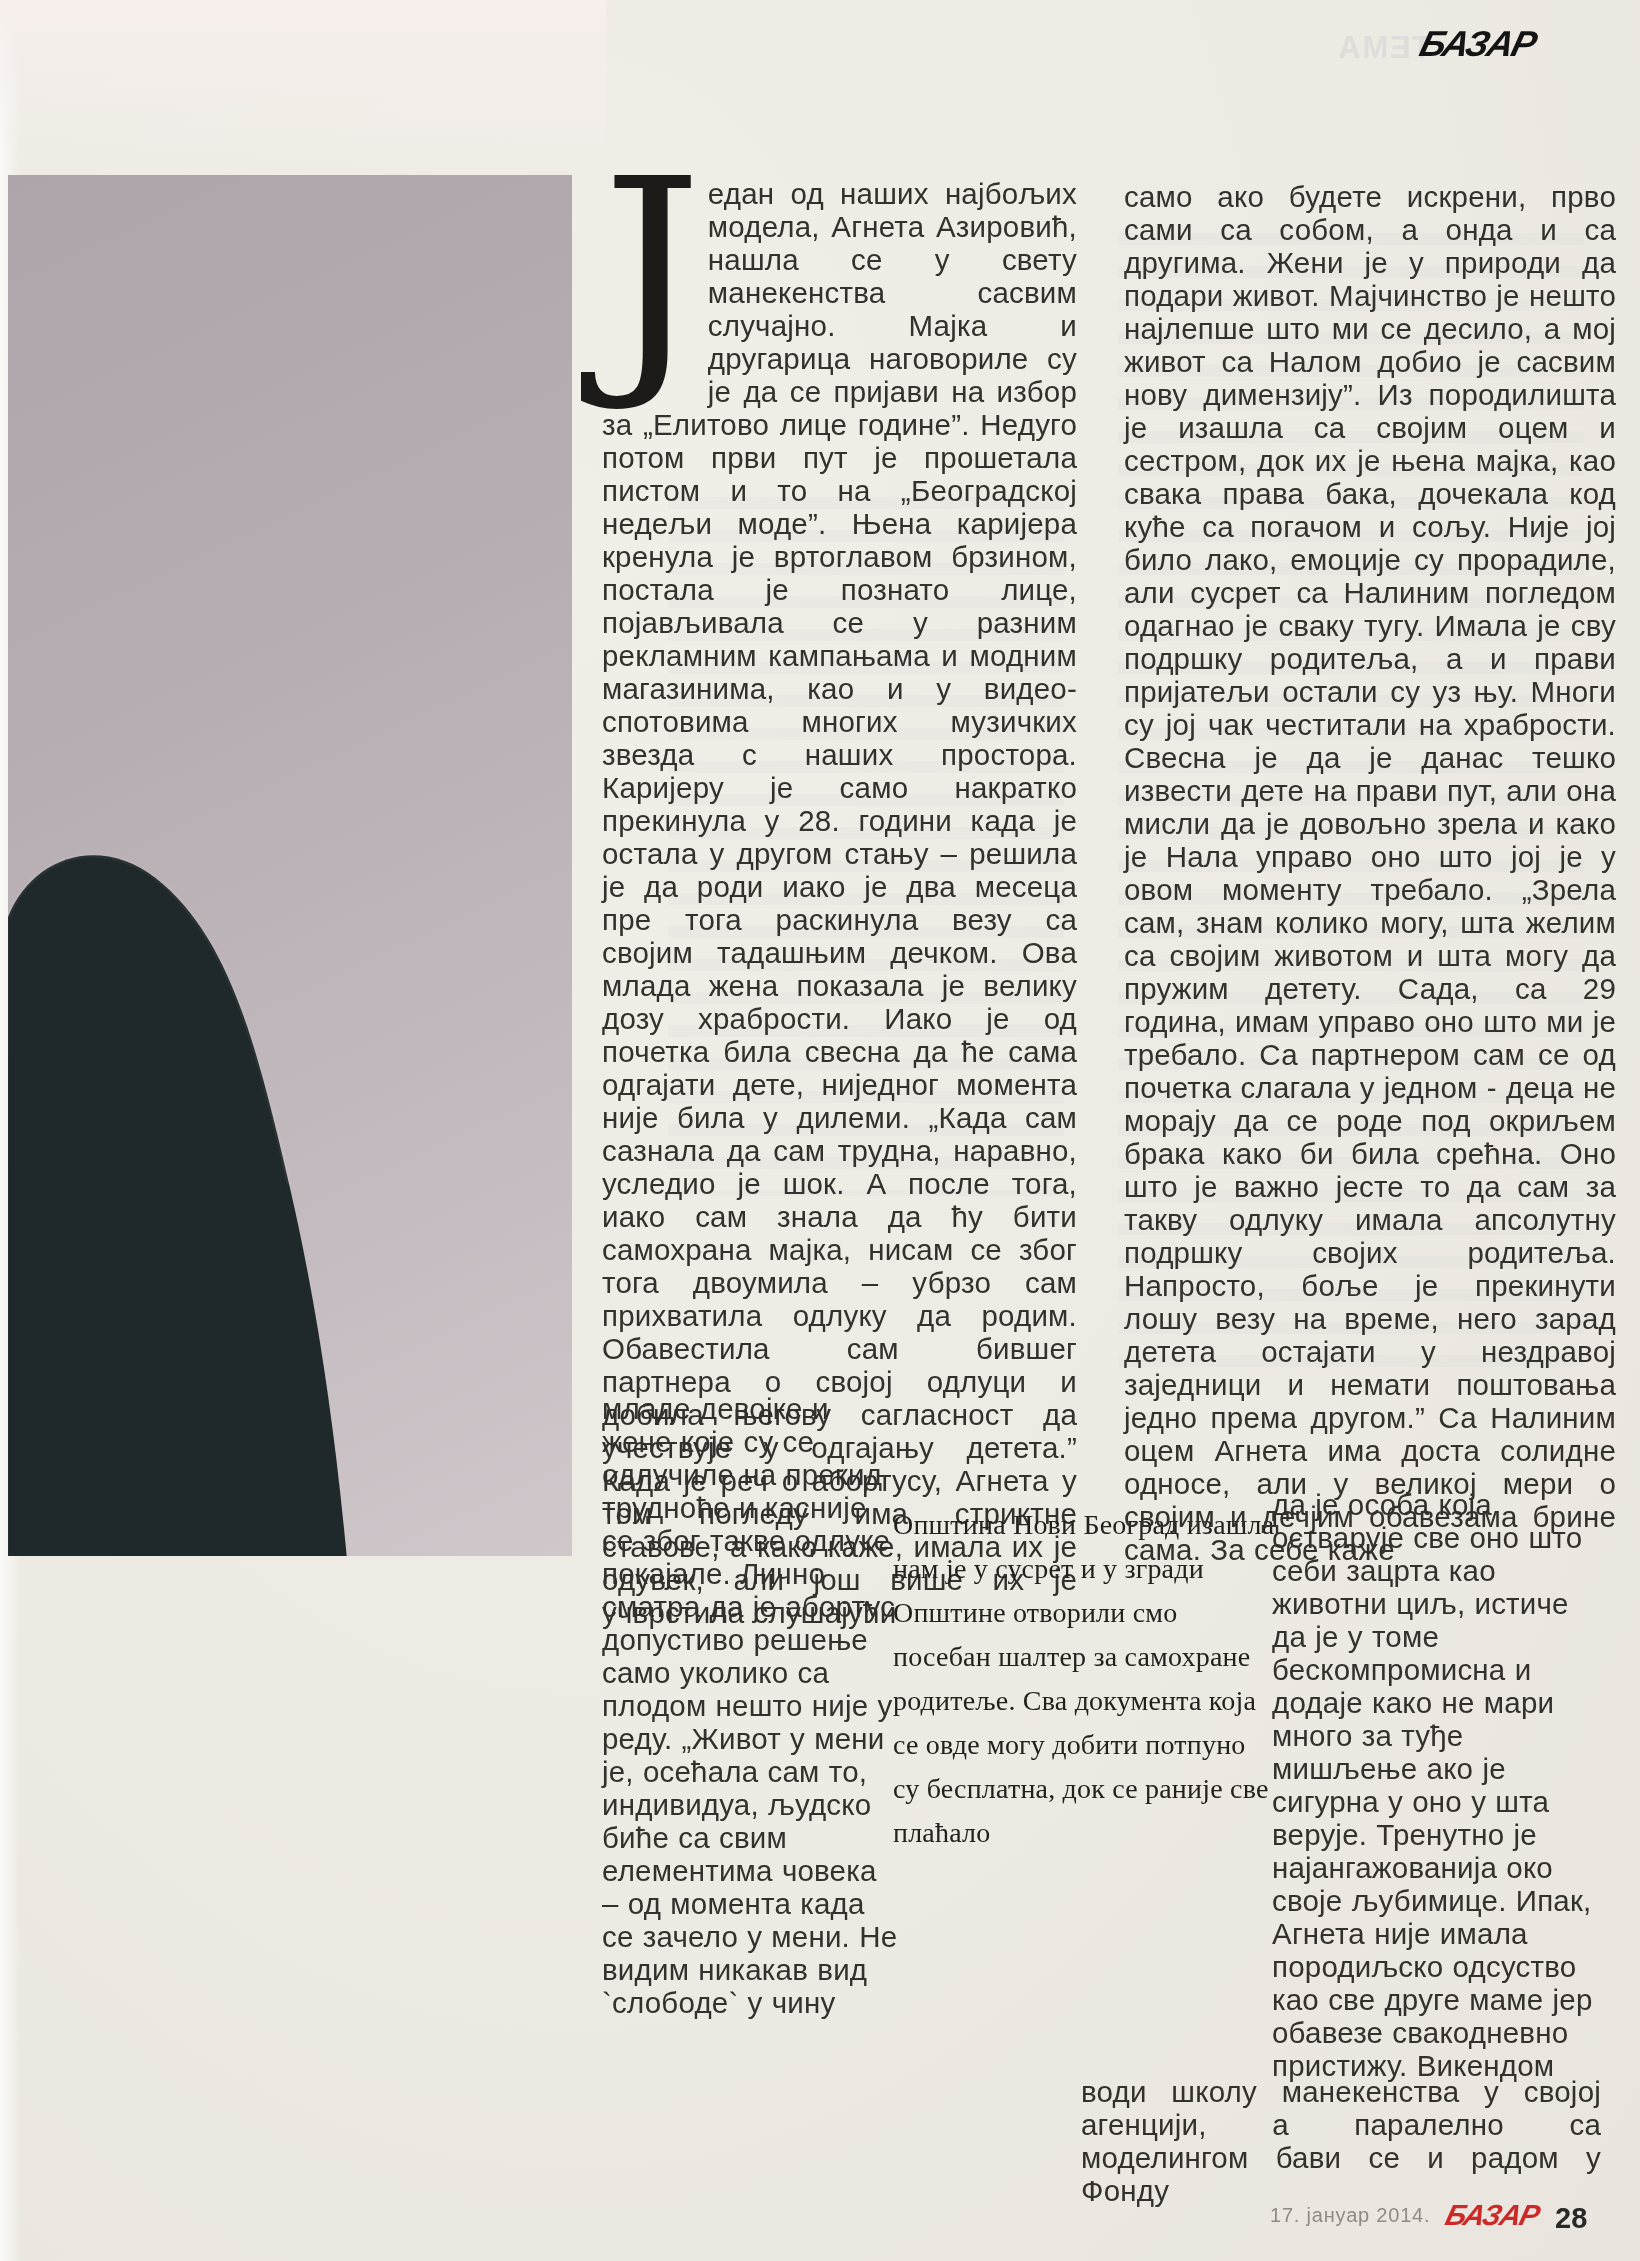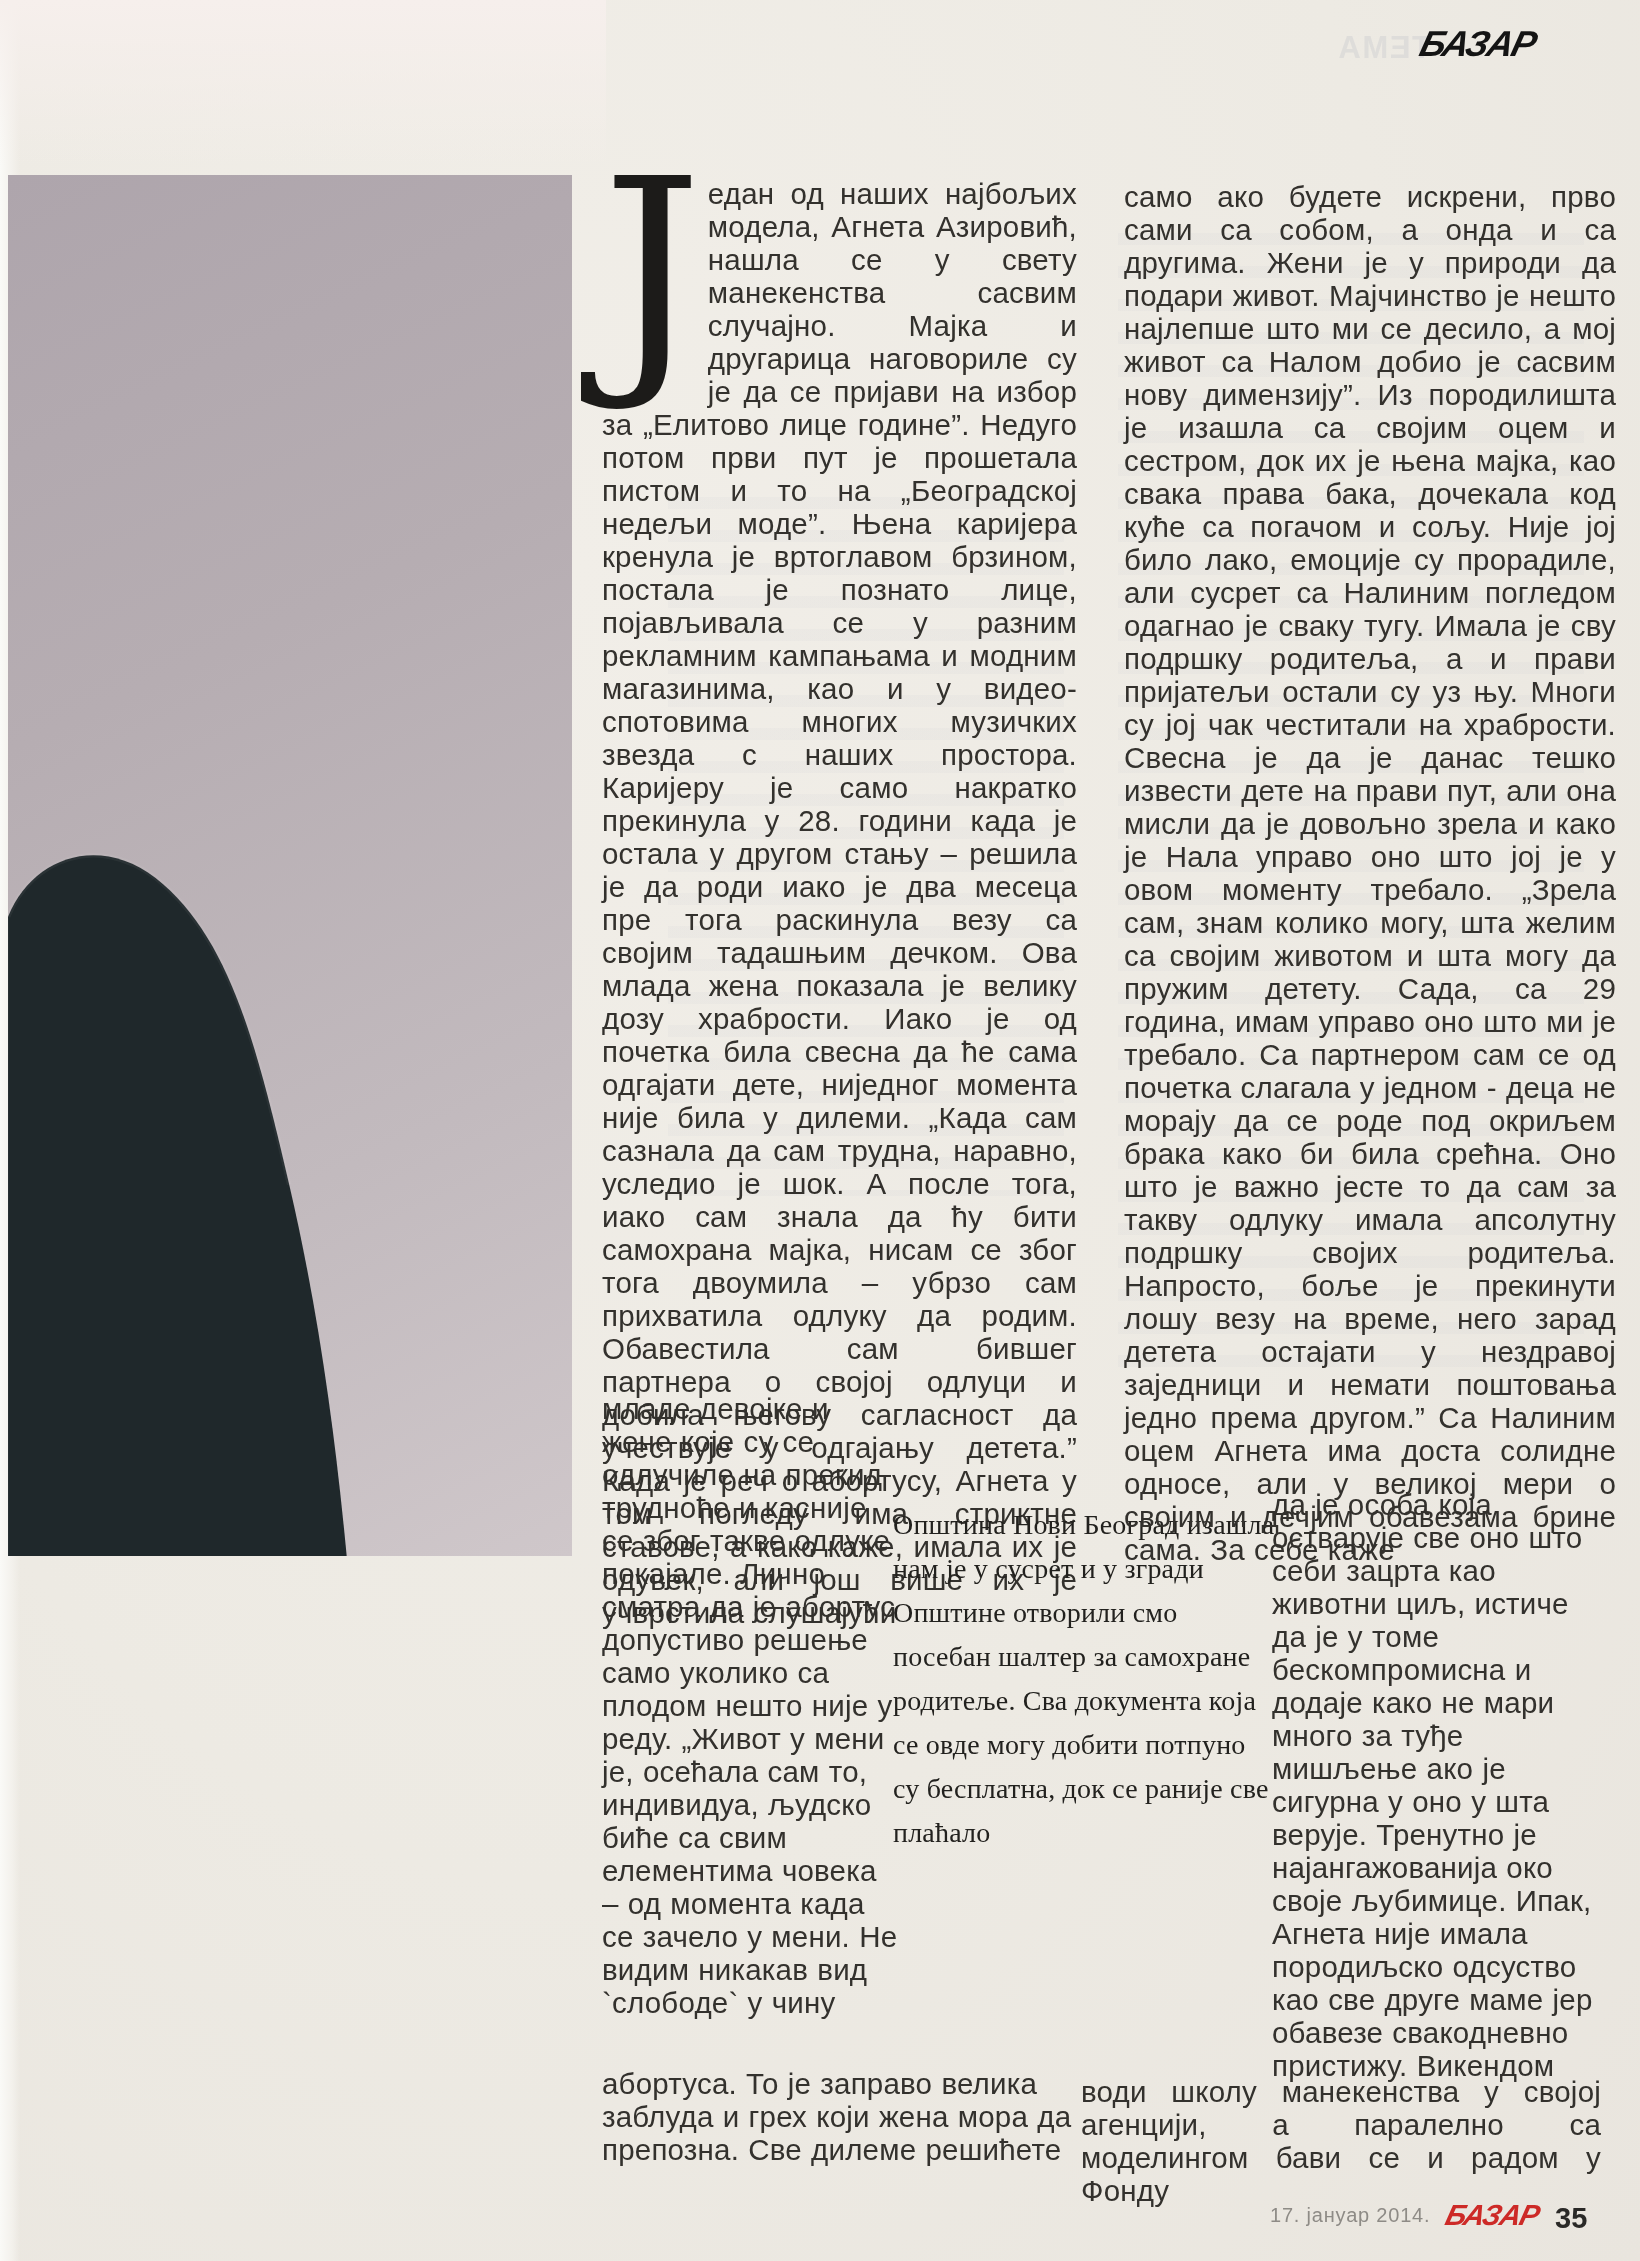--- a/index.html
+++ b/index.html
@@ -125,36 +125,33 @@
   <div class="bleed b2"></div>
 
   <div class="txt just" style="left:602px;top:177px;width:475px;">
     <span class="dropcap-box"><span class="dropcap-glyph">Ј</span></span><span>едан од наших најбољих модела, Агнета Азировић, нашла се у свету манекенства сасвим случајно. Мајка и другарица наговориле су је да се пријави на избор за „Елитово лице године”. Недуго потом први пут је прошетала пистом и то на „Београдској недељи моде”. Њена каријера кренула је вртоглавом брзином, постала је познато лице, појављивала се у разним рекламним кампањама и модним магазинима, као и у видео-спотовима многих музичких звезда с наших простора. Каријеру је само накратко прекинула у 28. години када је остала у другом стању – решила је да роди иако је два месеца пре тога раскинула везу са својим тадашњим дечком. Ова млада жена показала је велику дозу храбрости. Иако је од почетка била свесна да ће сама одгајати дете, ниједног момента није била у дилеми. „Када сам сазнала да сам трудна, наравно, уследио је шок. А после тога, иако сам знала да ћу бити самохрана мајка, нисам се због тога двоумила – убрзо сам прихватила одлуку да родим. Обавестила сам бившег партнера о својој одлуци и добила његову сагласност да учествује у одгајању детета.” Када је реч о абортусу, Агнета у том погледу има стриктне ставове, а како каже, имала их је одувек, али још више их је учврстила слушајући</span>
   </div>
 
   <div class="txt" style="left:602px;top:1392px;width:300px;">
     <span>младе девојке и жене које су се одлучиле на прекид трудноће и касније се због такве одлуке покајале. Лично сматра да је абортус допустиво решење само уколико са плодом нешто није у реду. „Живот у мени је, осећала сам то, индивидуа, људско биће са свим елементима човека – од момента када се зачело у мени. Не видим никакав вид `слободе` у  чину</span>
   </div>
 
-  <div class="txt" style="left:602px;top:2067px;width:503px;">
-    <span>абортуса. То је заправо велика заблуда и грех који жена мора да препозна. Све дилеме решићете</span>
-  </div>
 
   <div class="pullquote">Општина Нови Београд изашла нам је у сусрет и у згради Општине отворили  смо посебан шалтер за самохране родитеље. Сва документа која се овде могу добити потпуно су бесплатна, док се раније све плаћало</div>
 
   <div class="txt just" style="left:1124px;top:180px;width:492px;">
     <span>само ако будете искрени, прво сами са собом, а онда и са другима. Жени је у природи да подари живот. Мајчинство је нешто најлепше што ми се десило, а мој живот са Налом добио је сасвим нову димензију”. Из породилишта је изашла са својим оцем и сестром, док их је њена мајка, као свака права бака, дочекала код куће са погачом и сољу. Није јој било лако, емоције су прорадиле, али сусрет са Налиним погледом одагнао је сваку тугу. Имала је сву подршку родитеља, а и прави пријатељи остали су уз њу. Многи су јој чак честитали на храбрости. Свесна је да је данас тешко извести дете на прави пут, али она мисли да је довољно зрела и како је Нала управо оно што јој је у овом моменту требало. „Зрела сам, знам колико могу, шта желим са својим животом и шта могу да пружим детету. Сада, са 29 година, имам управо оно што ми је требало. Са партнером сам се од почетка слагала у једном - деца не морају да се роде под окриљем брака како би била срећна. Оно што је важно јесте то да сам за такву одлуку имала апсолутну подршку својих родитеља. Напросто, боље је прекинути лошу везу на време, него зарад детета остајати у нездравој заједници и немати поштовања једно према другом.” Са Налиним оцем Агнета има доста солидне односе, али у великој мери о својим и дечјим обавезама брине сама. За себе каже</span>
   </div>
 
   <div class="txt just" style="left:1081px;top:2075px;width:520px;">
     <span>води школу манекенства у својој агенцији, а паралелно са моделингом бави се и радом у Фонду</span>
   </div>
 
   <div class="txt" style="left:1272px;top:1488px;width:329px;">
     <span>да је особа која остварује све оно што себи зацрта као животни циљ, истиче да је у томе бескомпромисна и додаје како не мари много за туђе мишљење ако је сигурна у оно у шта верује. Тренутно је најангажованија око своје љубимице. Ипак, Агнета није имала породиљско одсуство као све друге маме јер обавезе свакодневно пристижу. Викендом</span>
   </div>
 
   <div class="footer-date">17. јануар 2014.</div>
   <div class="footer-logo">БАЗАР</div>
-  <div class="footer-page">35</div>
+  <div class="footer-page">28</div>
 
 </div>
 
 
 </body></html>

